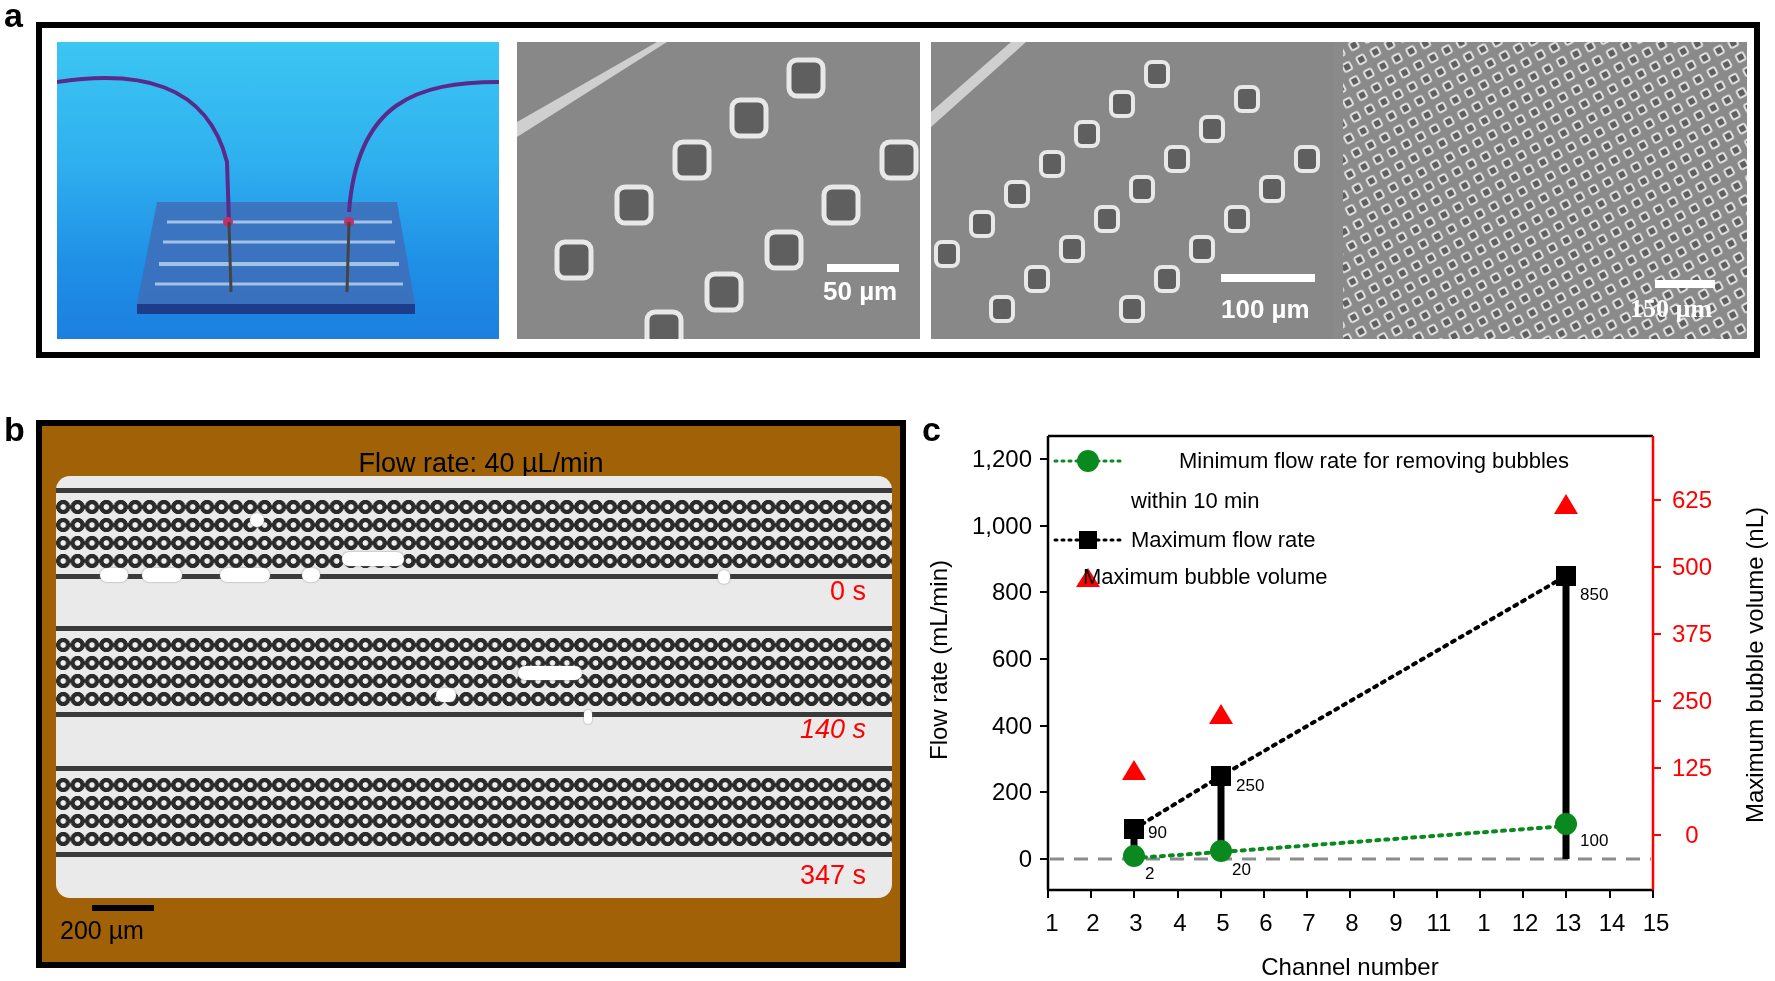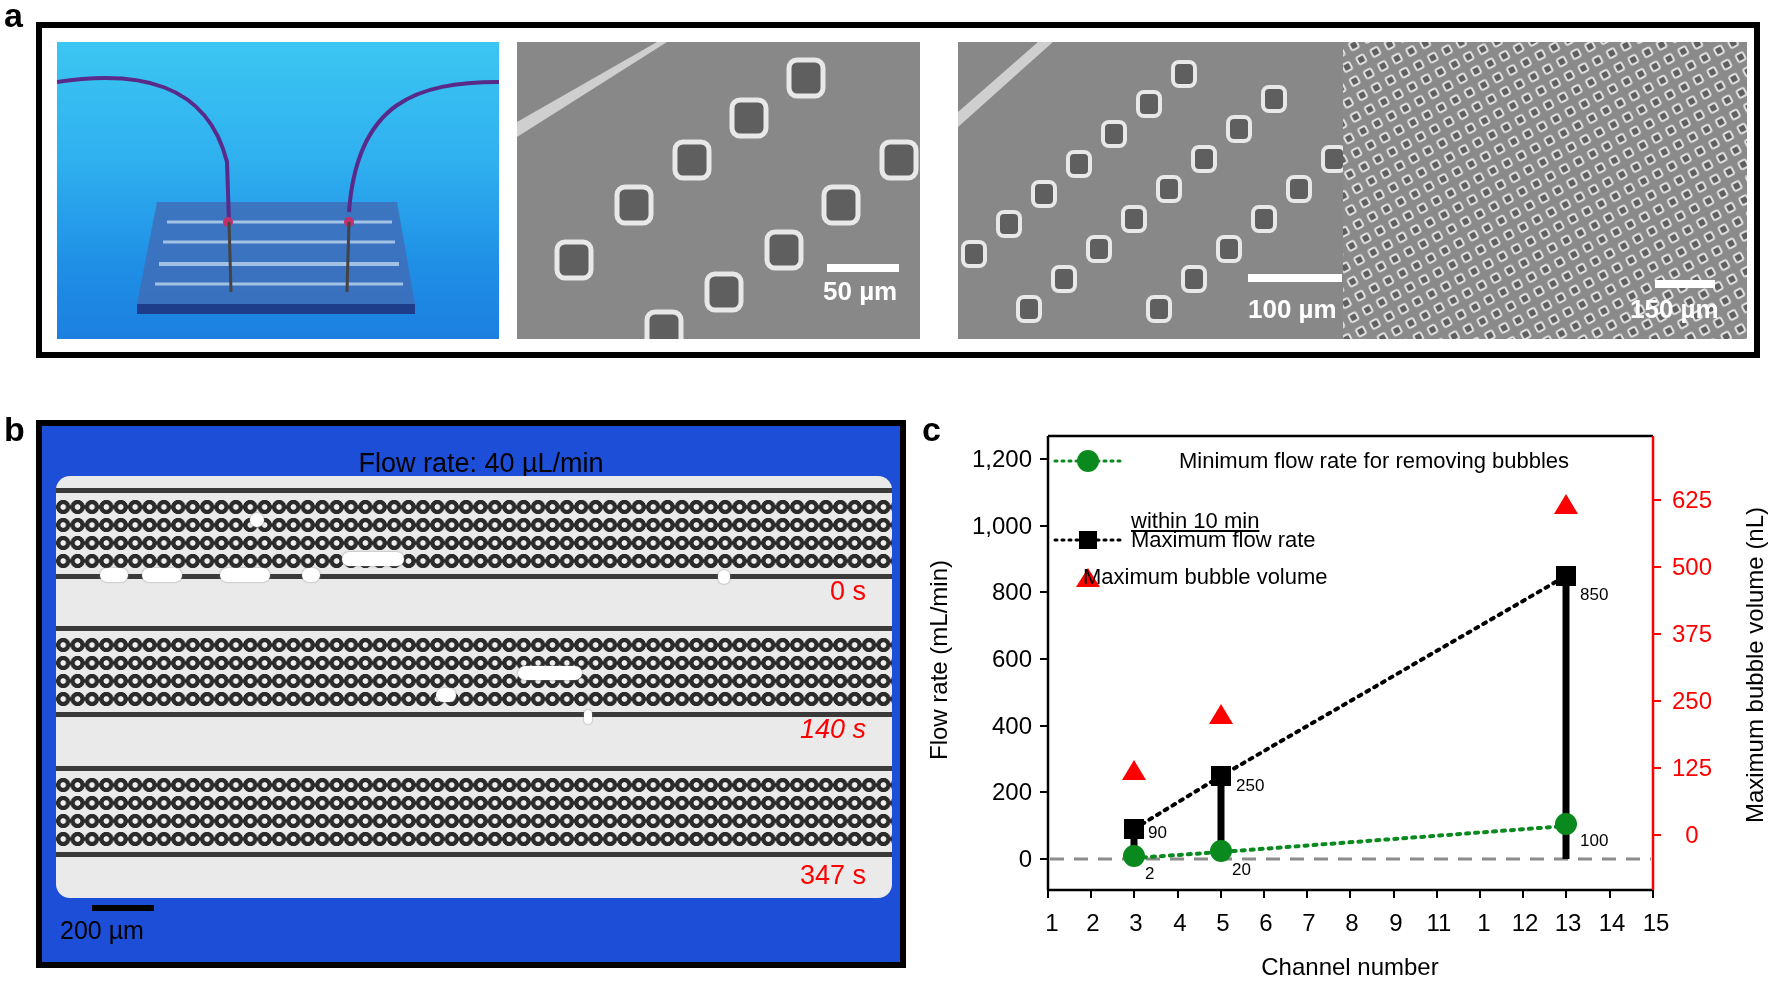--- a/index.html
+++ b/index.html
@@ -8,27 +8,27 @@
 
   .panel-label { position: absolute; font-weight: bold; font-size: 34px; line-height: 1; }
 
   
   .panel-a-box { position: absolute; left: 36px; top: 22px; width: 1724px; height: 336px; border: 6px solid #000; background: #fff; }
   .photo { position: absolute; top: 42px; height: 297px; overflow: hidden; }
   .photo-device { left: 57px; width: 442px;
     background: linear-gradient(180deg, #3cc6f2 0%, #2fb0ef 40%, #1f8fe6 75%, #1c7fe0 100%); }
   .sem { background: #8a8a8a; }
   .sem-1 { left: 517px; width: 403px; }
-  .sem-2 { left: 958px; width: 450px; }
+  .sem-2 { left: 931px; width: 450px; }
   .sem-3 { left: 1343px; width: 404px; }
   .scalebar { position: absolute; background: #fff; height: 8px; }
   .scalebar-label { position: absolute; color: #fff; font-weight: bold; font-size: 26px; white-space: nowrap; }
 
   
-  .panel-b-box { position: absolute; left: 36px; top: 420px; width: 870px; height: 548px; border: 6px solid #000; background: #1d4ed8; }
+  .panel-b-box { position: absolute; left: 36px; top: 420px; width: 870px; height: 548px; border: 6px solid #000; background: #a16207; }
   .flow-title { position: absolute; left: 0; width: 100%; top: 22px; text-align: center; font-size: 27px; padding-left: 20px; }
   .micro { position: absolute; left: 14px; width: 836px; background: #eaeaea; border-radius: 14px; }
   .channel { position: absolute; left: 0; width: 100%; height: 118px; }
   .channel-wall { position: absolute; left: 0; width: 100%; height: 5px; background: #3a3a3a; }
   .pillar-row { position: absolute; left: 0; width: 100%; height: 18px;
     background-image: radial-gradient(circle at 50% 50%, #eeeeee 0 2.4px, #2b2b2b 3.2px 6.8px, transparent 7.4px);
     background-size: 14.4px 18px; background-repeat: repeat-x; }
   .bubble { position: absolute; background: #ffffff; border-radius: 8px; height: 14px; box-shadow: 0 0 2px #888; }
   .time-label { position: absolute; right: 26px; color: #ff0000; font-size: 27px; }
   .scale-200 { position: absolute; left: 50px; top: 479px; width: 62px; height: 6px; background: #000; }
@@ -122,21 +122,21 @@
   <svg width="404" height="297">
     <defs>
       <pattern id="dots" width="16" height="16" patternUnits="userSpaceOnUse" patternTransform="rotate(-28)">
         <rect x="4" y="4" width="8" height="8" rx="2" fill="#5f5f5f" stroke="#e0e0e0" stroke-width="2"></rect>
       </pattern>
     </defs>
     <rect width="404" height="297" fill="#8a8a8a"></rect>
     <rect width="404" height="297" fill="url(#dots)"></rect>
   </svg>
   <div class="scalebar" style="left:312px; top:238px; width:60px;"></div>
-  <div class="scalebar-label" style="left:287px; top:252px;">150 µm</div>
+  <div class="scalebar-label" style="left:287px; top:252px;font-family:Liberation Serif, serif;">150 µm</div>
 </div>
 
 <div class="panel-label" style="left:4px; top:412px;">b</div>
 <div class="panel-b-box">
   <div class="flow-title">Flow rate: 40 µL/min</div>
 
   <div class="micro" style="top:50px; height:422px;">
 
     <div class="channel" style="top:12px;">
       <div class="channel-wall" style="top:0;"></div>
@@ -309,15 +309,15 @@
   <g>
     <line x1="1055" y1="461" x2="1120" y2="461" stroke="#0a8a1e" stroke-width="3" stroke-dasharray="2,5" stroke-linecap="round"></line>
     <circle cx="1088" cy="461" r="11" fill="#0a8a1e"></circle>
     <line x1="1055" y1="540" x2="1120" y2="540" stroke="#000" stroke-width="3" stroke-dasharray="2,5" stroke-linecap="round"></line>
     <rect x="1079" y="531" width="18" height="18" fill="#000"></rect>
     <polygon points="1088,568 1076,587 1100,587" fill="#ff0000"></polygon>
   </g>
 </svg>
 
 <div class="legend-text" style="left:1131px; top:448px;margin-left:48px;">Minimum flow rate for removing bubbles</div>
-<div class="legend-text" style="left:1131px; top:508px;text-decoration:underline;">within 10 min</div>
+<div class="legend-text" style="left:1131px; top:488px;">within 10 min</div>
 <div class="legend-text" style="left:1131px; top:527px;">Maximum flow rate</div>
 <div class="legend-text" style="left:1083px; top:564px;">Maximum bubble volume</div>
 
 </body></html>

